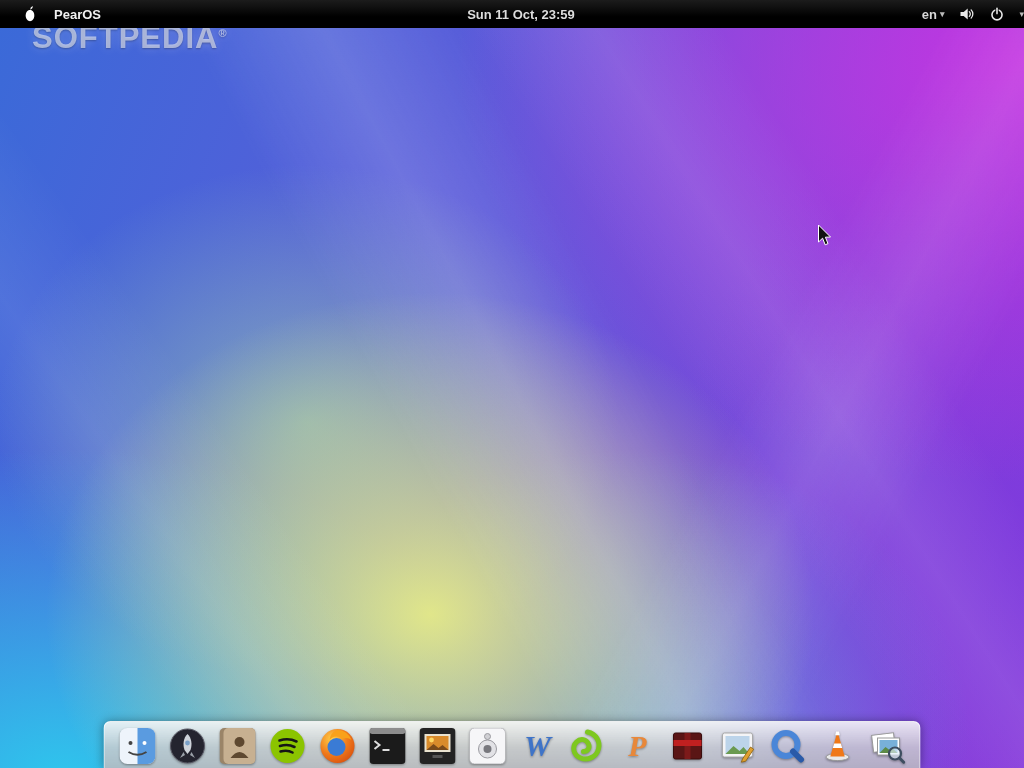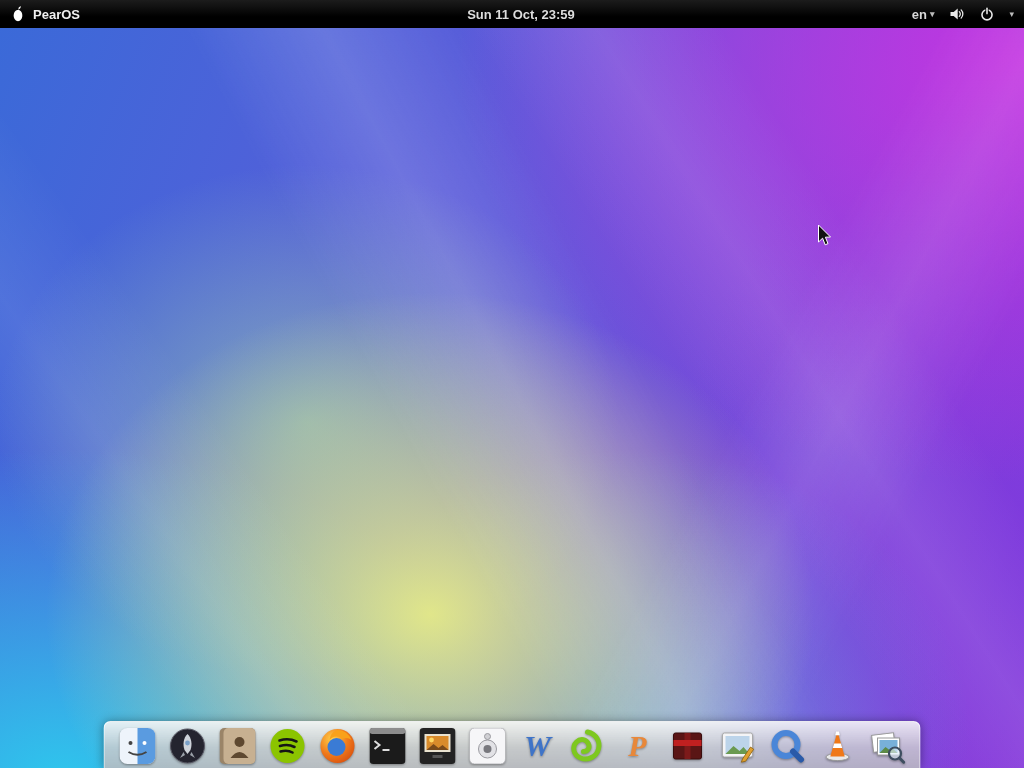--- a/index.html
+++ b/index.html
@@ -52,29 +52,29 @@
 
   
   .topbar {
     position: absolute; left: 0; top: 0; right: 0; height: 28px;
     background: linear-gradient(#1c1c1c, #000 60%);
     color: #e6e6e6;
     display: flex; align-items: center;
     font-size: 13px;
     z-index: 20;
   }
-  .topbar .left { display: flex; align-items: center; gap: 7px; padding-left: 10px; }
+  .topbar .left { display: flex; align-items: center; gap: 16px; padding-left: 22px; }
   .topbar .os-name { font-weight: bold; color: #f0f0f0; }
   .topbar .center {
     position: absolute; left: 18px; right: 0; text-align: center;
     font-weight: bold; color: #dcdcdc; pointer-events: none;
   }
   .topbar .right {
     margin-left: auto; display: flex; align-items: center; gap: 14px;
-    padding-right: 10px; z-index: 2;
+    z-index: 2;
   }
   .topbar .lang { display: flex; align-items: center; gap: 3px; font-weight: bold; color: #d8d8d8; cursor: default; }
   .caret { font-size: 9px; color: #bbb; }
   .tb-icon { display: inline-flex; align-items: center; }
 
   
   .cursor { position: absolute; left: 817px; top: 224px; z-index: 50; pointer-events: none; }
 
   
   .dock {
@@ -96,20 +96,21 @@
   }
   .dock-item svg { width: 36px; height: 36px; display: block; filter: drop-shadow(0 1px 1px rgba(0,0,0,0.35)); }
 </style>
 </head>
 <body>
 
 <div class="screen">
 
   <div class="desktop"></div>
 
+  <div class="watermark"><span>SOFTPEDIA</span><sup>®</sup></div>
 
   <div class="topbar">
     <div class="left">
       <span class="tb-icon">
         <svg width="16" height="18" viewBox="0 0 20 22">
           <path d="M10 6 C6.5 6 4.6 9.2 4.6 13 c0 4.2 2.6 7 5.4 7 s5.4-2.8 5.4-7 C15.4 9.2 13.5 6 10 6 z" fill="#fff"></path>
           <path d="M10.2 5.6 q-0.2 -3.2 3.2 -4.6 q0.4 3.4 -3.2 4.6 z" fill="#fff"></path>
         </svg>
       </span>
       <span class="os-name">PearOS</span>

